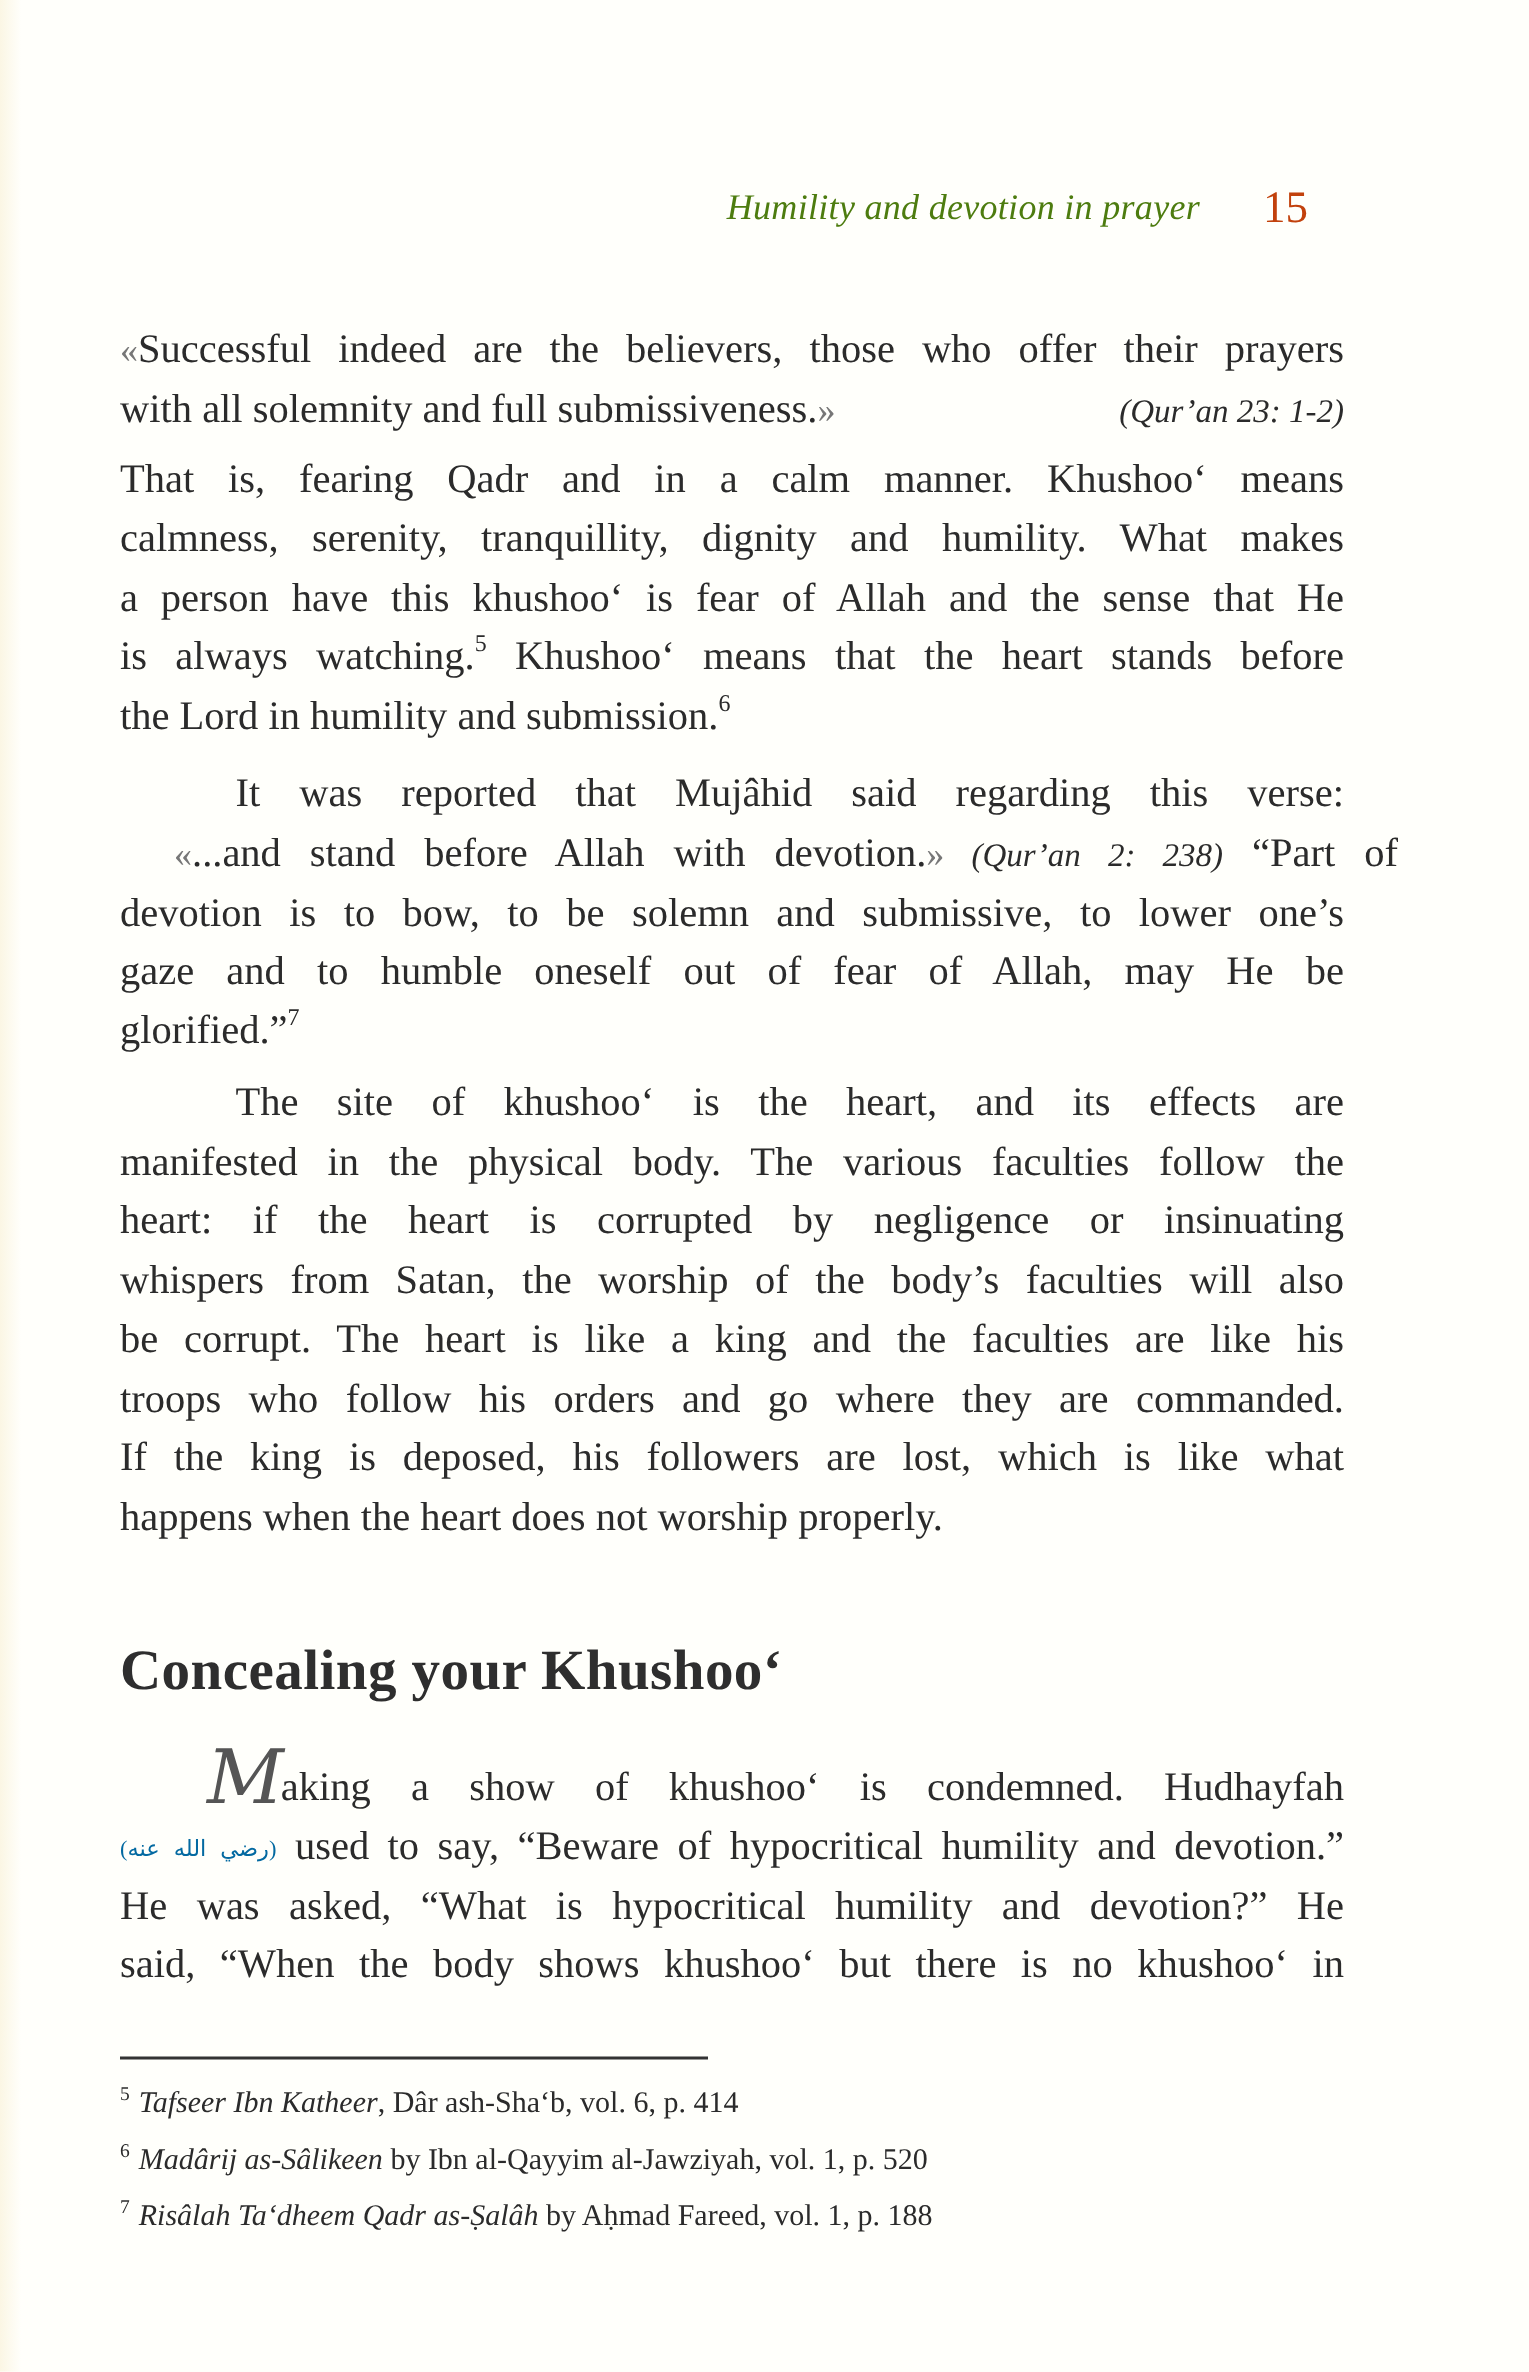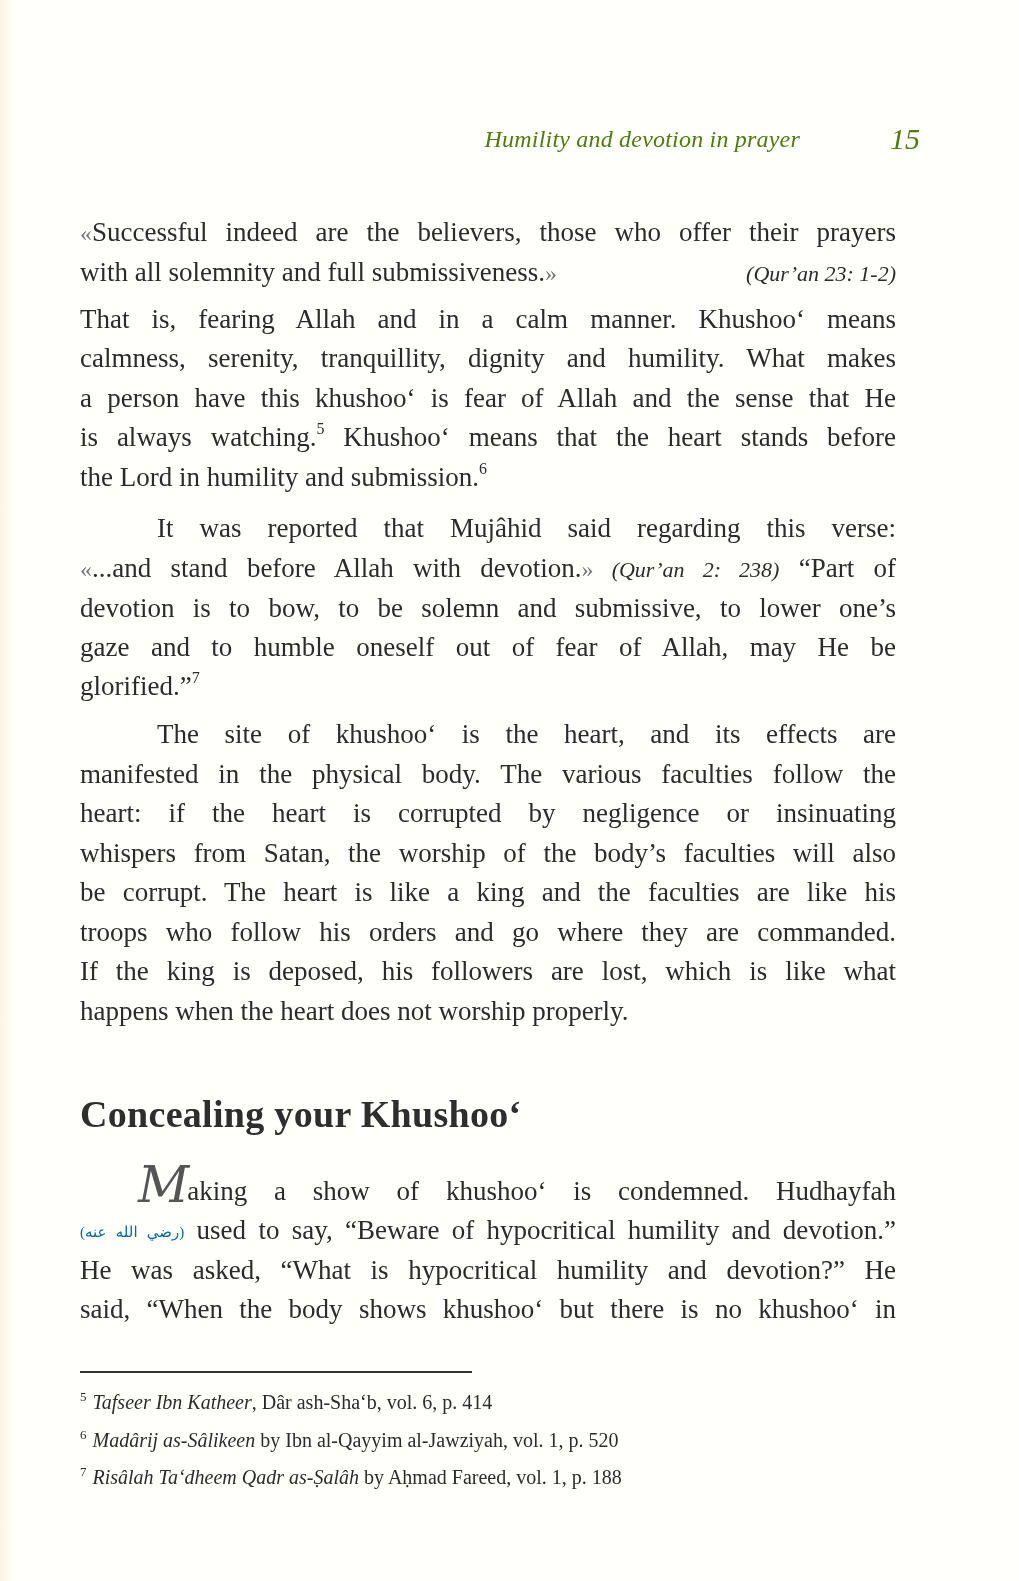--- a/index.html
+++ b/index.html
@@ -14,21 +14,21 @@
     position: absolute; left: 0; top: 0; width: 14px; height: 1581px;
     background: linear-gradient(to right, #fbf6e4, #fffffb);
   }
   .running-head {
     position: absolute; top: 126px; left: 380px; width: 420px;
     text-align: right; font-style: italic; font-size: 24px; color: #4d7c0f;
     letter-spacing: 0.2px;
   }
   .page-number {
     position: absolute; top: 122px; left: 842px;
-    font-style: italic; font-size: 30px; color: #4d7c0f; margin-left: 48px;
+    font-size: 30px; color: #c2410c;
   }
   .line {
     position: absolute; left: 80px; width: 816px;
     font-size: 27px; line-height: 32px; white-space: nowrap;
     text-align: justify; text-align-last: justify;
   }
   .line.last { text-align-last: left; }
   .line.indent { left: 157px; width: 739px; }
   .cite { font-style: italic; font-size: 22px; }
   .orn { color: #777; font-size: 24px; }
@@ -62,28 +62,28 @@
 
 <div class="running-head">Humility and devotion in prayer</div>
 <div class="page-number">15</div>
 
 <div class="line" style="top:216px;"><span class="orn">«</span><span>Successful indeed are the believers, those who offer their prayers</span></div>
 <div class="line" style="top:256px; text-align-last:auto;">
   <span>with all solemnity and full submissiveness.</span><span class="orn">»</span>
   <span class="cite" style="position:absolute; right:0; top:2px;">(Qur’an 23: 1-2)</span>
 </div>
 
-<div class="line" style="top:303px;">That is, fearing Allah and in a calm manner. Khushoo‘ means</div>
+<div class="line" style="top:303px;">That is, fearing Qadr and in a calm manner. Khushoo‘ means</div>
 <div class="line" style="top:342px;">calmness, serenity, tranquillity, dignity and humility. What makes</div>
 <div class="line" style="top:382px;">a person have this khushoo‘ is fear of Allah and the sense that He</div>
 <div class="line" style="top:421px;"><span>is always watching.</span><sup>5</sup><span> Khushoo‘ means that the heart stands before</span></div>
 <div class="line last" style="top:461px;"><span>the Lord in humility and submission.</span><sup>6</sup></div>
 
 <div class="line indent" style="top:512px;">It was reported that Mujâhid said regarding this verse:</div>
-<div class="line" style="top:552px;"><span class="orn">«</span><span>...and stand before Allah with devotion.</span><span class="orn">»</span><span class="cite"> (Qur’an 2: 238)</span><span> “Part of</span></div>
+<div class="line" style="top:552px;margin-left:36px;"><span class="orn">«</span><span>...and stand before Allah with devotion.</span><span class="orn">»</span><span class="cite"> (Qur’an 2: 238)</span><span> “Part of</span></div>
 <div class="line" style="top:592px;">devotion is to bow, to be solemn and submissive, to lower one’s</div>
 <div class="line" style="top:631px;">gaze and to humble oneself out of fear of Allah, may He be</div>
 <div class="line last" style="top:670px;"><span>glorified.”</span><sup>7</sup></div>
 
 <div class="line indent" style="top:718px;">The site of khushoo‘ is the heart, and its effects are</div>
 <div class="line" style="top:758px;">manifested in the physical body. The various faculties follow the</div>
 <div class="line" style="top:797px;">heart: if the heart is corrupted by negligence or insinuating</div>
 <div class="line" style="top:837px;">whispers from Satan, the worship of the body’s faculties will also</div>
 <div class="line" style="top:876px;">be corrupt. The heart is like a king and the faculties are like his</div>
 <div class="line" style="top:916px;">troops who follow his orders and go where they are commanded.</div>

